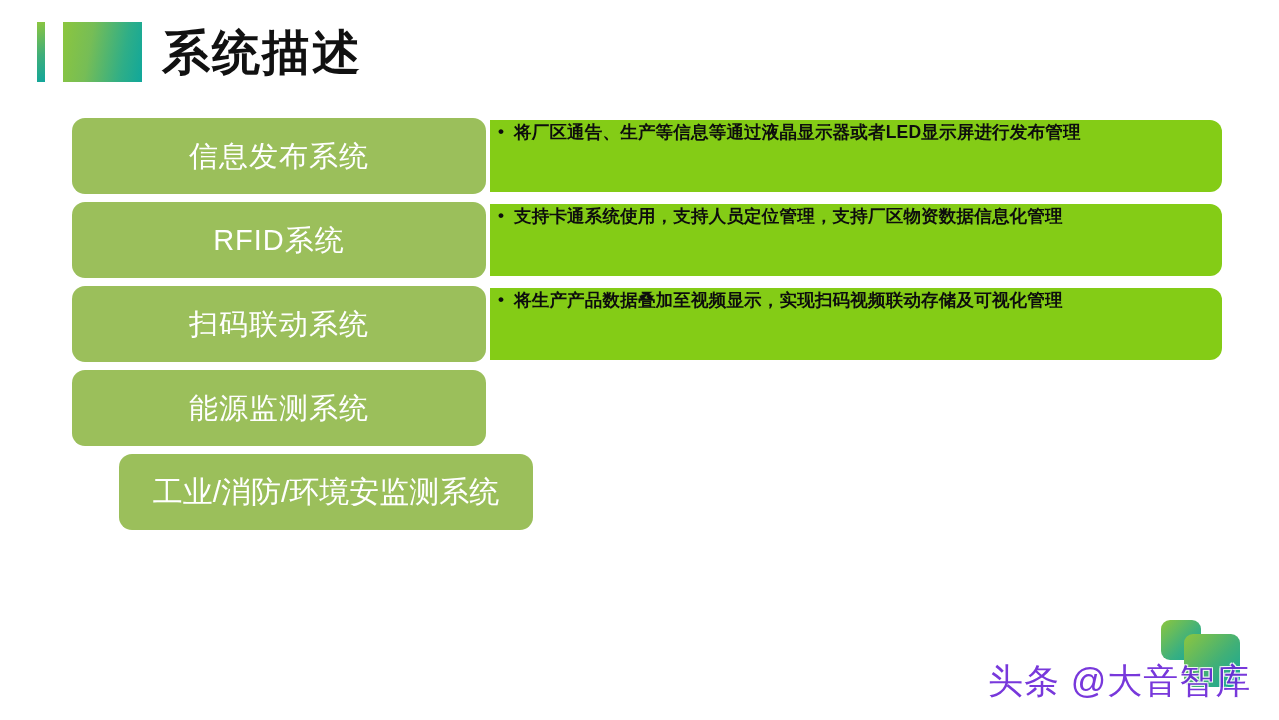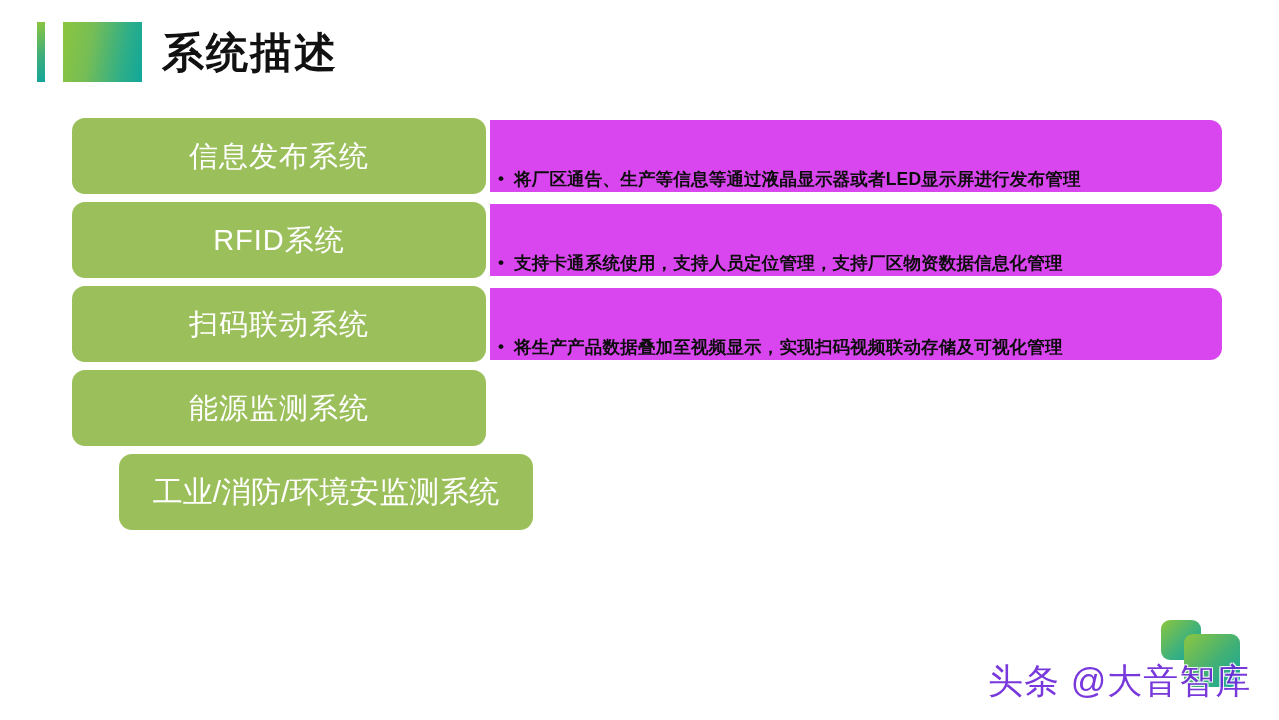--- a/index.html
+++ b/index.html
@@ -37,21 +37,21 @@
     left: 63px;
     top: 22px;
     width: 79px;
     height: 60px;
     background: linear-gradient(100deg, #8cc63e 0%, #76bd56 35%, #2fae87 75%, #10a79b 100%);
   }
   .page-title {
     position: absolute;
     left: 162px;
     top: 25px;
-    font-size: 42px;
+    font-size: 48px;
     font-weight: bold;
     color: #111111;
     letter-spacing: 2px;
     line-height: 56px;
     white-space: nowrap;
   }
 
   
   .rows {
     position: absolute;
@@ -90,25 +90,25 @@
   .row-label.wide .row-label-text {
     font-size: 30px;
     letter-spacing: 0px;
   }
   .row-desc {
     position: absolute;
     left: 418px;
     top: 2px;
     width: 732px;
     height: 72px;
-    background: #d946ef;
+    background: #84cc16;
     border-top-right-radius: 12px;
     border-bottom-right-radius: 12px;
     display: flex;
-    align-items: flex-end;
+    align-items: flex-start;
     box-sizing: border-box;
     padding: 0 14px 0 8px;
   }
   .row-desc-text {
     position: relative;
     padding-left: 16px;
     color: #0d0d0d;
     font-size: 17.5px;
     font-weight: bold;
     line-height: 25px;

